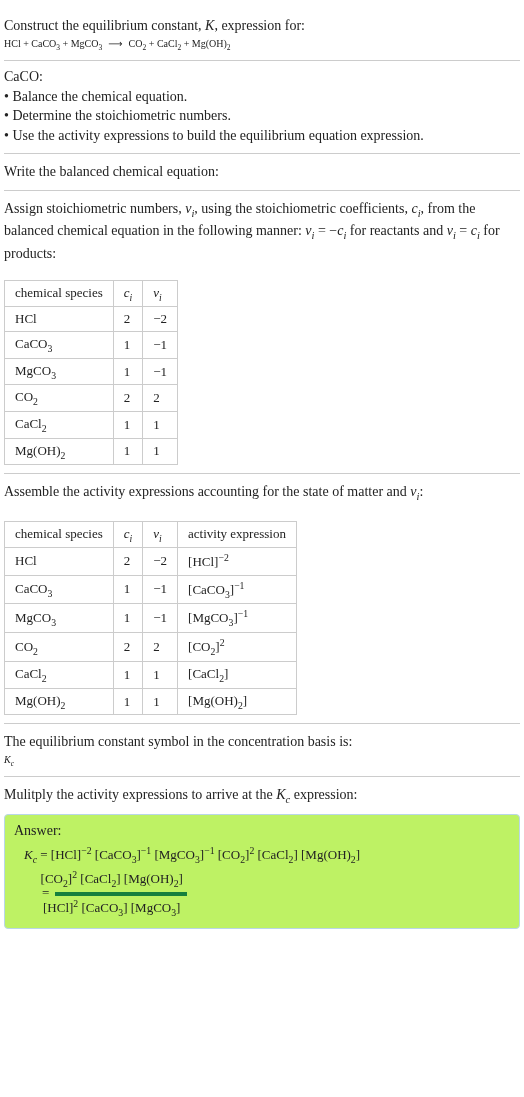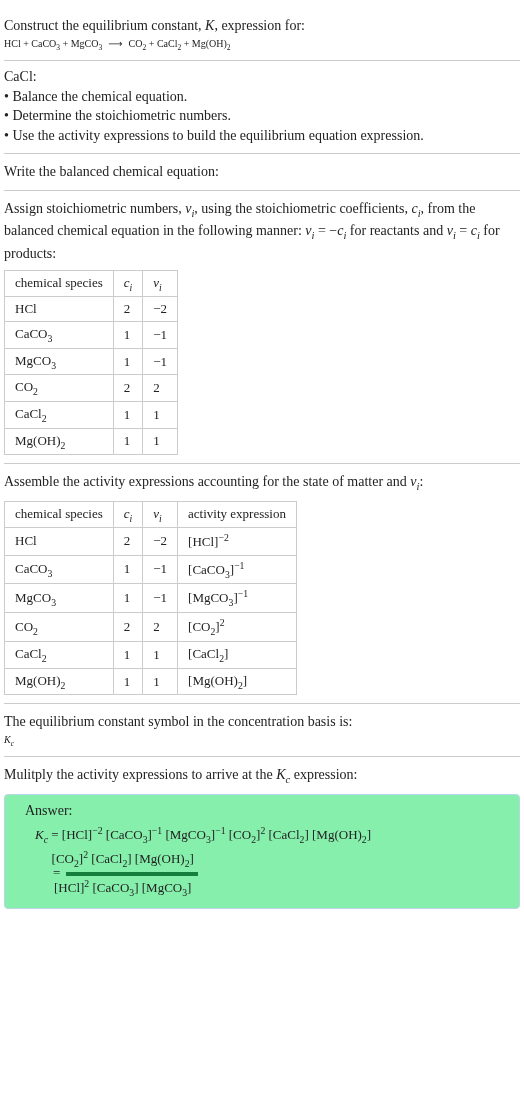--- a/index.html
+++ b/index.html
@@ -20,35 +20,35 @@
     .formula { font-size: 10px; margin-top: 2px; }
     sub { font-size: 0.75em; vertical-align: sub; }
     sup { font-size: 0.75em; vertical-align: super; }
     .arrow { padding: 0 6px; }
     .plan-title { font-size: 14px; margin-bottom: 2px; }
     .plan-item { font-size: 14px; line-height: 1.4; }
     .para { font-size: 14px; line-height: 1.4; }
     .ital { font-style: italic; }
     table {
       border-collapse: collapse;
-      margin-top: 6px;
+      margin-top: 16px;
     }
     th, td {
       border: 1px solid #ccc;
       padding: 4px 10px;
       font-size: 13px;
       text-align: left;
       font-weight: normal;
     }
     th { background: #fff; }
     .answer-box {
-      background: #86efac;
+      background: #bef264;
       border: 1px solid #b9d6e8;
       border-radius: 4px;
-      padding: 8px 20px;
+      padding: 8px 9px;
       margin-top: 6px;
     }
     .answer-title { font-size: 14px; margin-bottom: 4px; }
     .eq-line { font-size: 13px; line-height: 1.6; padding-left: 28px; text-indent: -18px; }
     .frac {
       display: inline-block;
       text-align: center;
       vertical-align: middle;
       margin: 0 2px;
     }
@@ -69,21 +69,21 @@
 <div class="section">
   <div class="intro">
     Construct the equilibrium constant, <span class="ital">K</span>, expression for:
   </div>
   <div class="formula">
     HCl + CaCO<sub>3</sub> + MgCO<sub>3</sub><span class="arrow">⟶</span>CO<sub>2</sub> + CaCl<sub>2</sub> + Mg(OH)<sub>2</sub>
   </div>
 </div>
 
 <div class="section">
-  <div class="plan-title">CaCl:</div>
+  <div class="plan-title">CaCO:</div>
   <div class="plan-item">• Balance the chemical equation.</div>
   <div class="plan-item">• Determine the stoichiometric numbers.</div>
   <div class="plan-item">• Use the activity expressions to build the equilibrium equation expression.</div>
 </div>
 
 <div class="section">
   <div class="para">Write the balanced chemical equation:</div>
 </div>
 
 <div class="section">

